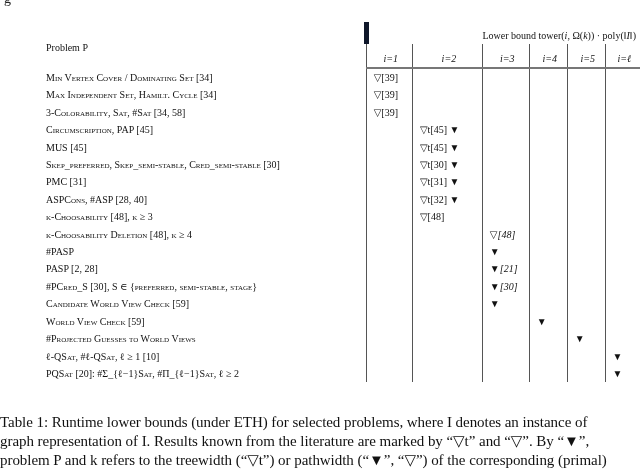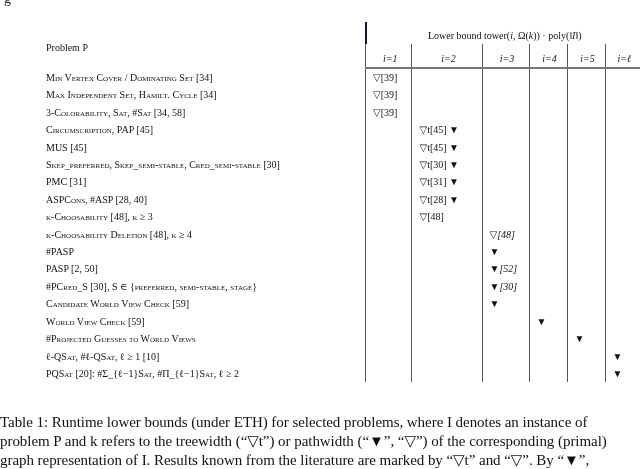--- a/index.html
+++ b/index.html
@@ -15,21 +15,21 @@
     position: absolute; left: 3px; top: 22px;
     border-collapse: collapse;
     font-size: 10px; line-height: 17.4px; margin-left: 36px;
   }
   table.results td, table.results th {
     padding: 0 4px 0 7px; white-space: nowrap; vertical-align: bottom;
     font-weight: normal;
   }
   .sc { font-variant: small-caps; }
   .hdr-problem { text-align: left; height: 40px; vertical-align: middle !important; padding-top: 6px !important; }
-  .hdr-group { text-align: center; border-left: 2px solid #0f172a; }
+  .hdr-group { text-align: right; border-left: 5px solid #0f172a; }
   .hdr-col { text-align: center; font-style: italic; }
   .bl { border-left: 1px solid #555; }
   .rule-top td, .rule-top th { border-bottom: 2px solid #777; }
   .col-problem { width: 336px; }
   .c1 { width: 37px; }
   .c2 { width: 63px; font-family: Liberation Serif, serif; }
   .c3 { width: 37px; font-style: italic; }
   .c4 { width: 29px; }
   .c5 { width: 29px; }
   .c6 { width: 26px; }
@@ -125,21 +125,21 @@
         <td class="bl cell c1"></td>
         <td class="bl cell c2">▽t[31] ▼</td>
         <td class="bl cell c3"></td>
         <td class="bl cell c4"></td>
         <td class="bl cell c5"></td>
         <td class="bl cell c6"></td>
       </tr>
       <tr>
         <td class="col-problem sc">ASPCons, #ASP [28, 40]</td>
         <td class="bl cell c1"></td>
-        <td class="bl cell c2">▽t[28] ▼</td>
+        <td class="bl cell c2">▽t[32] ▼</td>
         <td class="bl cell c3"></td>
         <td class="bl cell c4"></td>
         <td class="bl cell c5"></td>
         <td class="bl cell c6"></td>
       </tr>
       <tr>
         <td class="col-problem sc">k-Choosability [48], k ≥ 3</td>
         <td class="bl cell c1"></td>
         <td class="bl cell c2">▽[48]</td>
         <td class="bl cell c3"></td>
@@ -159,24 +159,24 @@
       <tr>
         <td class="col-problem sc">#PASP</td>
         <td class="bl cell c1"></td>
         <td class="bl cell c2"></td>
         <td class="bl cell c3">▼</td>
         <td class="bl cell c4"></td>
         <td class="bl cell c5"></td>
         <td class="bl cell c6"></td>
       </tr>
       <tr>
-        <td class="col-problem sc">PASP [2, 50]</td>
-        <td class="bl cell c1"></td>
-        <td class="bl cell c2"></td>
-        <td class="bl cell c3">▼[52]</td>
+        <td class="col-problem sc">PASP [2, 28]</td>
+        <td class="bl cell c1"></td>
+        <td class="bl cell c2"></td>
+        <td class="bl cell c3">▼[21]</td>
         <td class="bl cell c4"></td>
         <td class="bl cell c5"></td>
         <td class="bl cell c6"></td>
       </tr>
       <tr>
         <td class="col-problem sc">#PCred_S [30], S ∈ {preferred, semi-stable, stage}</td>
         <td class="bl cell c1"></td>
         <td class="bl cell c2"></td>
         <td class="bl cell c3">▼[30]</td>
         <td class="bl cell c4"></td>
@@ -226,15 +226,15 @@
         <td class="bl cell c3"></td>
         <td class="bl cell c4"></td>
         <td class="bl cell c5"></td>
         <td class="bl cell c6">▼</td>
       </tr>
     </tbody>
 </table>
 
 <div class="caption">
   <p>Table 1: Runtime lower bounds (under ETH) for selected problems, where I denotes an instance of</p>
+  <p>graph representation of I. Results known from the literature are marked by “▽t” and “▽”. By “▼”,</p>
   <p>problem P and k refers to the treewidth (“▽t”) or pathwidth (“▼”, “▽”) of the corresponding (primal)</p>
-  <p>graph representation of I. Results known from the literature are marked by “▽t” and “▽”. By “▼”,</p>
 </div>
 
 </body></html>

